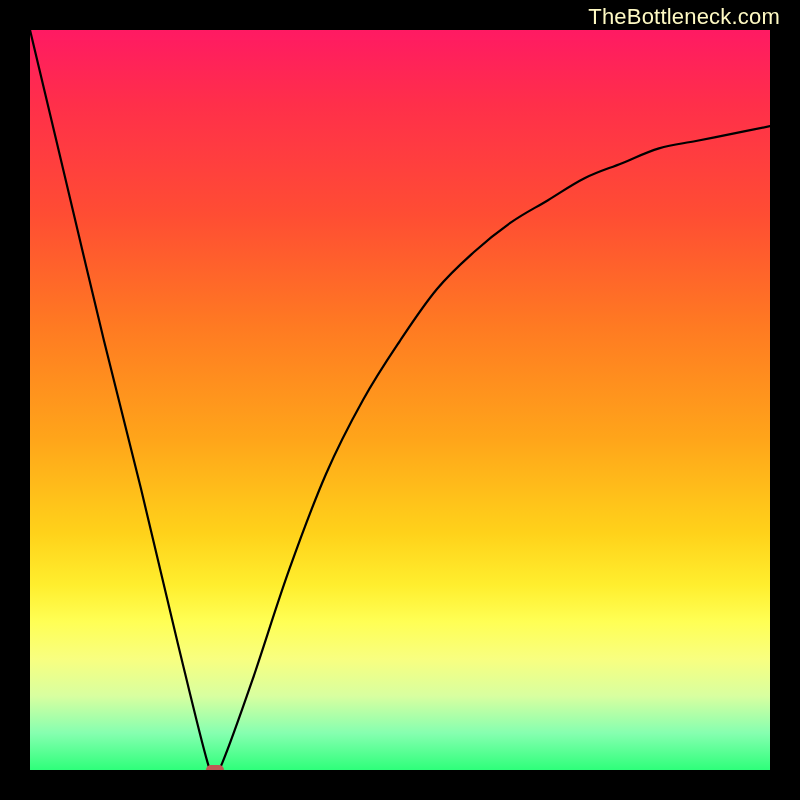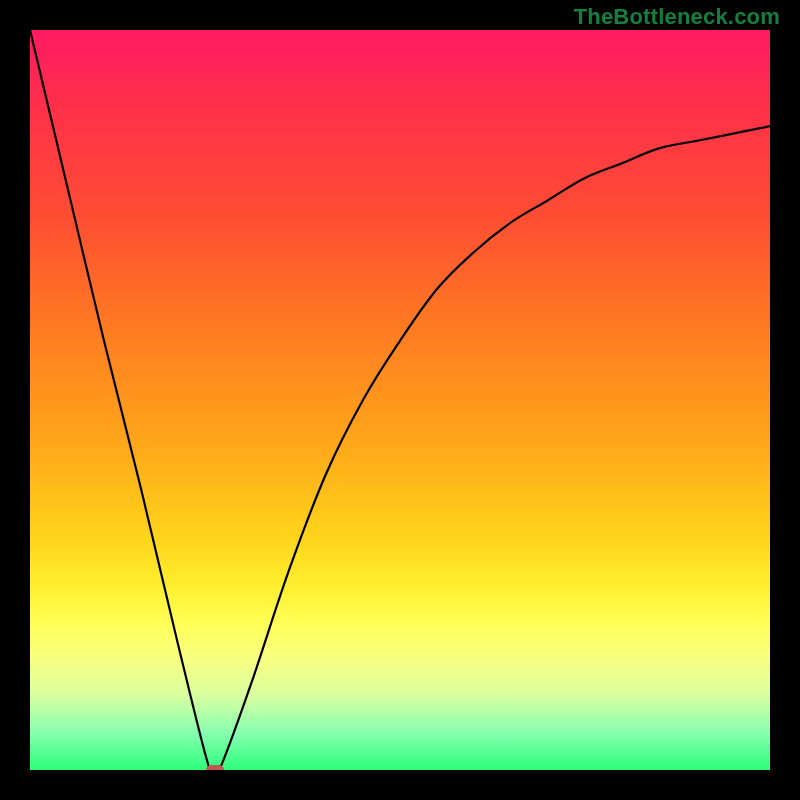--- a/index.html
+++ b/index.html
@@ -14,23 +14,23 @@
   .frame {
     position: relative;
     width: 800px;
     height: 800px;
     background: #000;
   }
   .watermark {
     position: absolute;
     top: 4px;
     right: 20px;
-    color: #15803d;
+    color: #fef9c3;
     font-size: 22px;
-    font-weight: 700;
+    font-weight: 400;
     letter-spacing: 0.2px;
     z-index: 5;
     text-align: center;
   }
   .plot {
     position: absolute;
     left: 30px;
     top: 30px;
     width: 740px;
     height: 740px;

